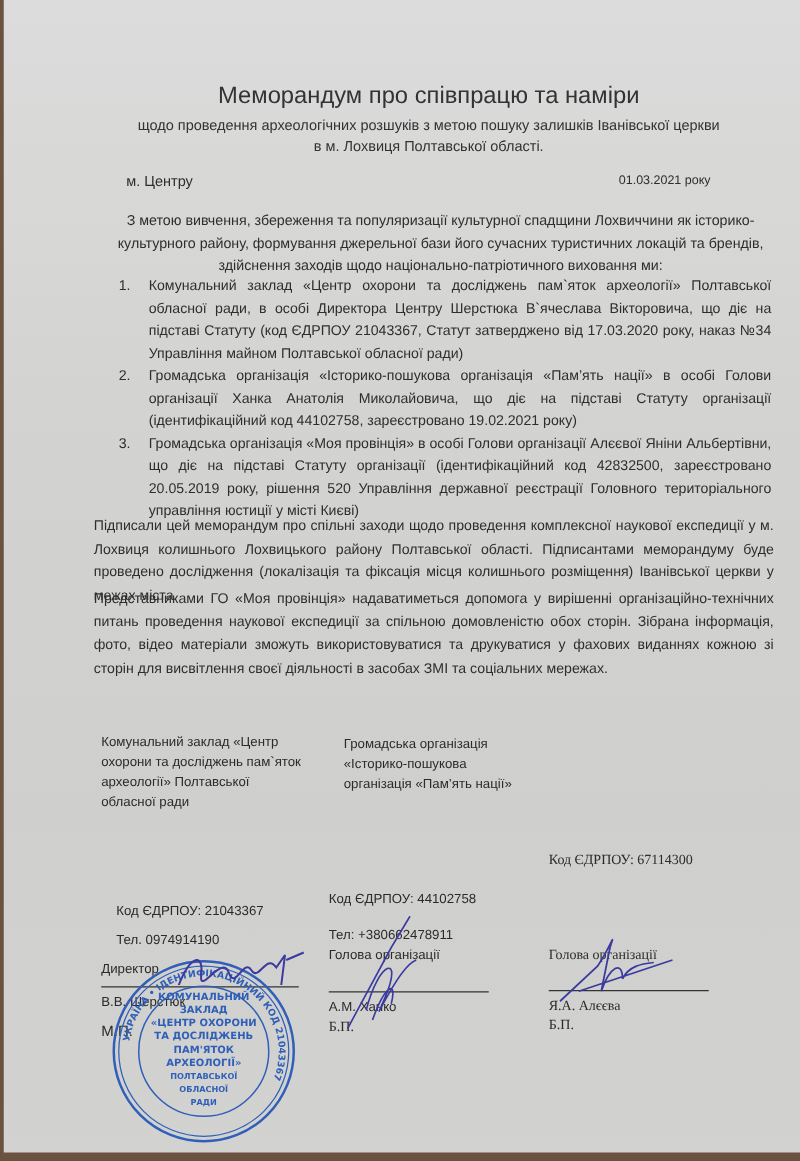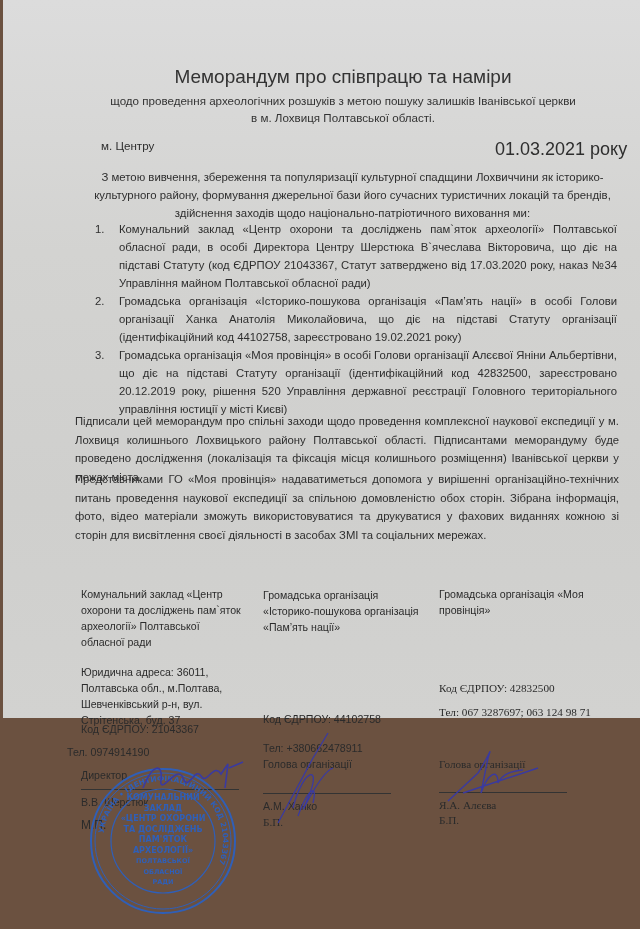--- a/index.html
+++ b/index.html
@@ -2,30 +2,30 @@
 <html><head>
 <meta charset="utf-8">
 <style>
   html, body { margin:0; padding:0; }
   body {
     width:640px; height:929px; overflow:hidden; position:relative;
     background:#6b5140;
     font-family:"Liberation Sans", sans-serif; color:#2e2e2e;
   }
   .sheet {
-    position:absolute; left:3px; top:0; width:637px; height:718px;
+    position:absolute; left:3px; top:0; width:637px; height:922px;
     background:linear-gradient(180deg,#dcdcdc 0%,#d3d3d1 35%,#cfcfcd 70%,#d2d2d0 100%);
   }
   .title {
     position:absolute; left:0; width:680px; top:66px; text-align:center;
     font-size:19px; color:#333;
   }
   .sub { position:absolute; left:0; width:680px; text-align:center; font-size:11.6px; color:#333; }
   .place { position:absolute; left:98px; top:139px; font-size:11.6px; }
-  .date { position:absolute; left:492px; top:139px; font-size:18px; }
+  .date { position:absolute; left:492px; top:139px; font-size:10px; }
   .intro {
     position:absolute; left:72px; width:555px; top:168px; text-align:center;
     font-size:11.4px; line-height:18px;
   }
   .list { position:absolute; left:92px; width:522px; top:220px; font-size:11.3px; line-height:18px; }
   .list-item { position:relative; padding-left:24px; text-align:justify; text-align-last:left; margin-bottom:0; }
   .list-num { position:absolute; left:0; top:0; }
   .para { position:absolute; left:72px; width:544px; font-size:11.3px; line-height:18.5px; text-align:justify; }
   .col { position:absolute; font-size:10.6px; line-height:16px; color:#2b2b2b; }
   .col .block { margin-bottom:14px; }
@@ -53,53 +53,50 @@
     <div class="list-item">
       <span class="list-num">1.</span>
       <span>Комунальний заклад «Центр охорони та досліджень пам`яток археології» Полтавської обласної ради, в особі Директора Центру Шерстюка В`ячеслава Вікторовича, що діє на підставі Статуту (код ЄДРПОУ 21043367, Статут затверджено від 17.03.2020 року, наказ №34 Управління майном Полтавської обласної ради)</span>
     </div>
     <div class="list-item">
       <span class="list-num">2.</span>
       <span>Громадська організація «Історико-пошукова організація «Пам’ять нації» в особі Голови організації Ханка Анатолія Миколайовича, що діє на підставі Статуту організації (ідентифікаційний код 44102758, зареєстровано 19.02.2021 року)</span>
     </div>
     <div class="list-item">
       <span class="list-num">3.</span>
-      <span>Громадська організація «Моя провінція» в особі Голови організації Алєєвої Яніни Альбертівни, що діє на підставі Статуту організації (ідентифікаційний код 42832500, зареєстровано 20.12.2019 року, рішення 520 Управління державної реєстрації Головного територіального управління юстиції у місті Києві)</span>
+      <span>Громадська організація «Моя провінція» в особі Голови організації Алєєвої Яніни Альбертівни, що діє на підставі Статуту організації (ідентифікаційний код 42832500, зареєстровано 20.05.2019 року, рішення 520 Управління державної реєстрації Головного територіального управління юстиції у місті Києві)</span>
     </div>
   </div>
 
   <div class="para" style="top:412px">Підписали цей меморандум про спільні заходи щодо проведення комплексної наукової експедиції у м. Лохвиця колишнього Лохвицького району Полтавської області. Підписантами меморандуму буде проведено дослідження (локалізація та фіксація місця колишнього розміщення) Іванівської церкви у межах міста.</div>
   <div class="para" style="top:470px">Представниками  ГО «Моя провінція» надаватиметься допомога  у вирішенні організаційно-технічних питань проведення наукової експедиції за спільною домовленістю обох сторін. Зібрана інформація, фото, відео матеріали  зможуть використовуватися та друкуватися у фахових виданнях кожною зі сторін для висвітлення своєї діяльності в засобах ЗМІ та соціальних мережах.</div>
 
   <div class="col" style="left:78px; top:586px; width:160px;">
     <div class="block">Комунальний заклад «Центр охорони та досліджень пам`яток археології» Полтавської обласної ради</div>
-    <div class="block">Юридична адреса: 36011, Полтавська обл., м.Полтава, Шевченківський р-н, вул. Стрітенська, буд. 37</div>
   </div>
-  <div class="col abs" style="left:78px; top:721px;">Код ЄДРПОУ: 21043367</div>
-  <div class="col abs" style="left:64px; top:744px;">Тел. 0974914190</div>
+  <div class="col abs" style="left:90px; top:721px;">Код ЄДРПОУ: 21043367</div>
+  <div class="col abs" style="left:90px; top:744px;">Тел. 0974914190</div>
   <div class="col abs" style="left:78px; top:767px;">Директор</div>
   <div class="sigline" style="left:78px; top:789px; width:158px;"></div>
   <div class="col abs" style="left:78px; top:794px;">В.В. Шерстюк</div>
   <div class="col abs" style="left:78px; top:817px; font-size:12px;">М.П.</div>
 
   <div class="col" style="left:260px; top:587px; width:160px;">
-    <div class="block" style="margin-bottom:10px;">Громадська організація «Історико-пошукова організація «Пам’ять нації»</div>
+    <div class="block" style="margin-bottom:10px;margin-left:12px;">Громадська організація «Історико-пошукова організація «Пам’ять нації»</div>
   </div>
   <div class="col abs" style="left:260px; top:711px;">Код ЄДРПОУ: 44102758</div>
   <div class="col abs" style="left:260px; top:740px;">Тел: +380662478911</div>
   <div class="col abs" style="left:260px; top:756px;">Голова організації</div>
   <div class="sigline" style="left:260px; top:793px; width:128px;"></div>
   <div class="col abs" style="left:260px; top:798px;">А.М. Ханко</div>
   <div class="col abs serif" style="left:260px; top:814px;">Б.П.</div>
 
   <div class="col" style="left:436px; top:586px; width:160px;">
-    <div class="block" style="margin-bottom:9px;">Громадська організація «Моя провінція»</div>
   </div>
-  <div class="col abs serif" style="left:436px; top:680px;">Код ЄДРПОУ: 42832500</div>
-  <div class="col abs serif" style="left:436px; top:704px;">Тел: 067 3287697; 063 124 98 71</div>
+  <div class="col abs serif" style="left:436px; top:680px;">Код ЄДРПОУ: 67114300</div>
   <div class="col abs serif" style="left:436px; top:756px;">Голова організації</div>
   <div class="sigline" style="left:436px; top:792px; width:128px;"></div>
   <div class="col abs serif" style="left:436px; top:797px;text-align:right;">Я.А. Алєєва</div>
   <div class="col abs serif" style="left:436px; top:812px;">Б.П.</div>
 
   <svg class="stamp" viewBox="0 0 150 150">
     <defs>
       <path id="stampArc" d="M 75 75 m -60 0 a 60 60 0 1 1 120 0 a 60 60 0 1 1 -120 0"></path>
     </defs>
     <circle cx="75" cy="75" r="72" fill="none" stroke="#2f5fb8" stroke-width="2"></circle>

